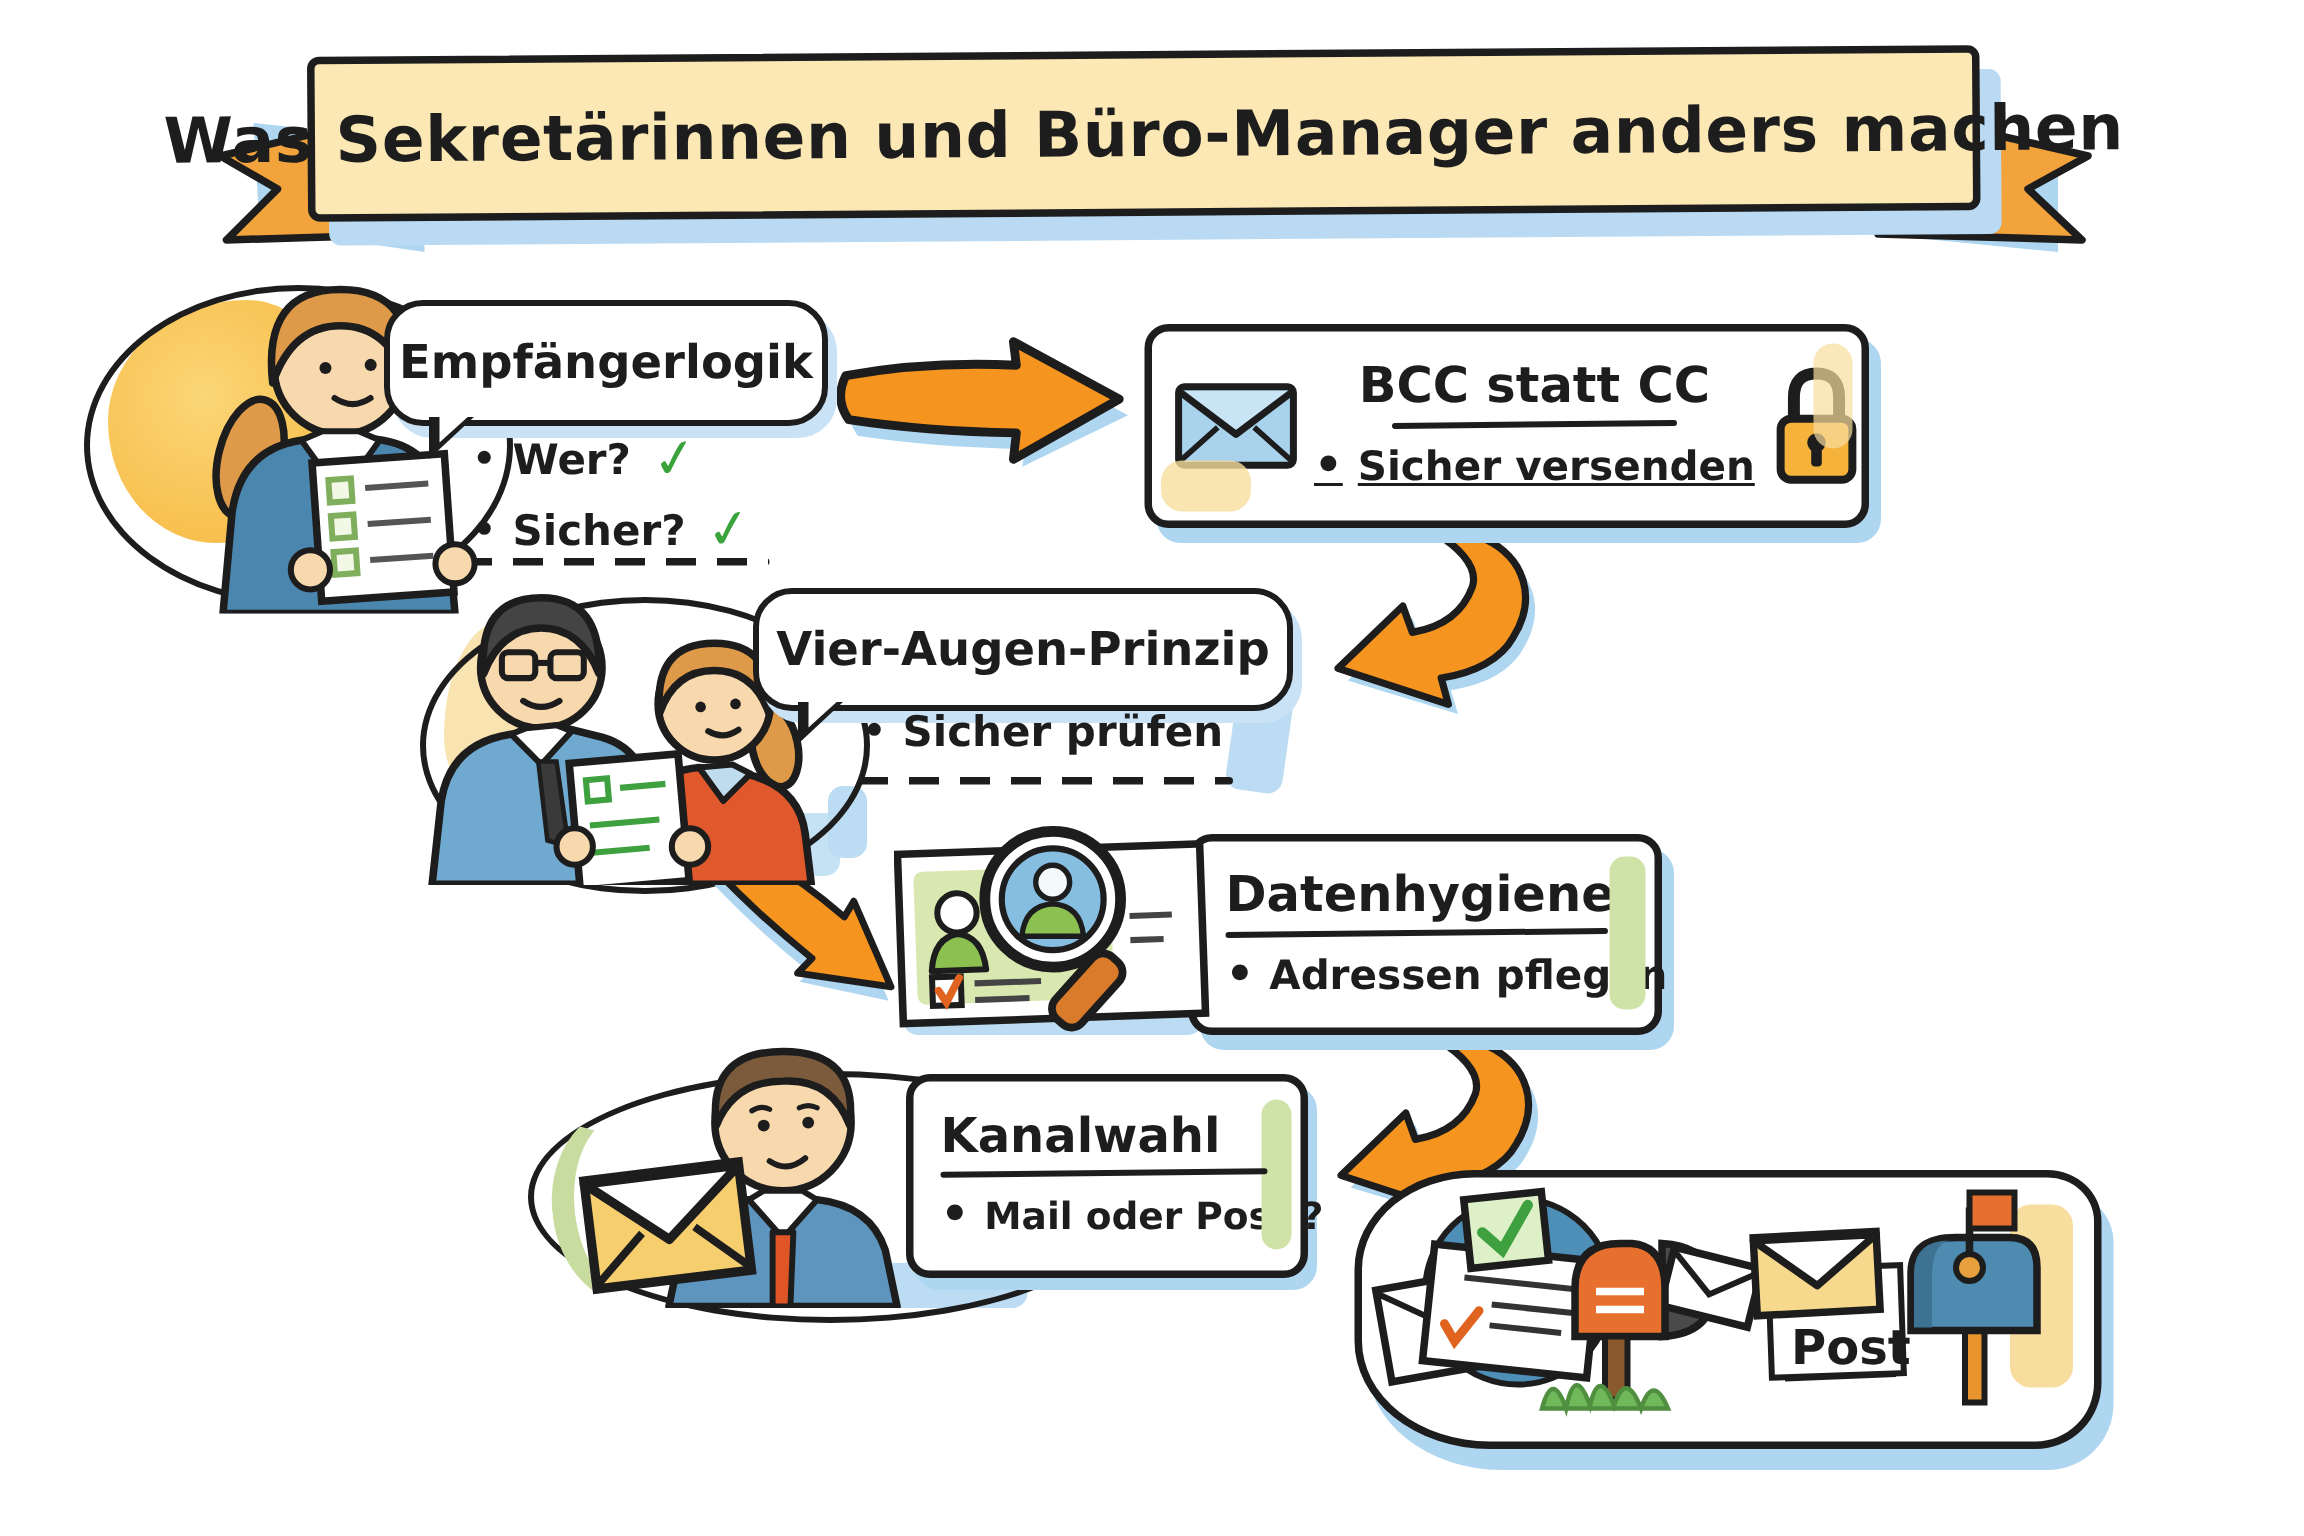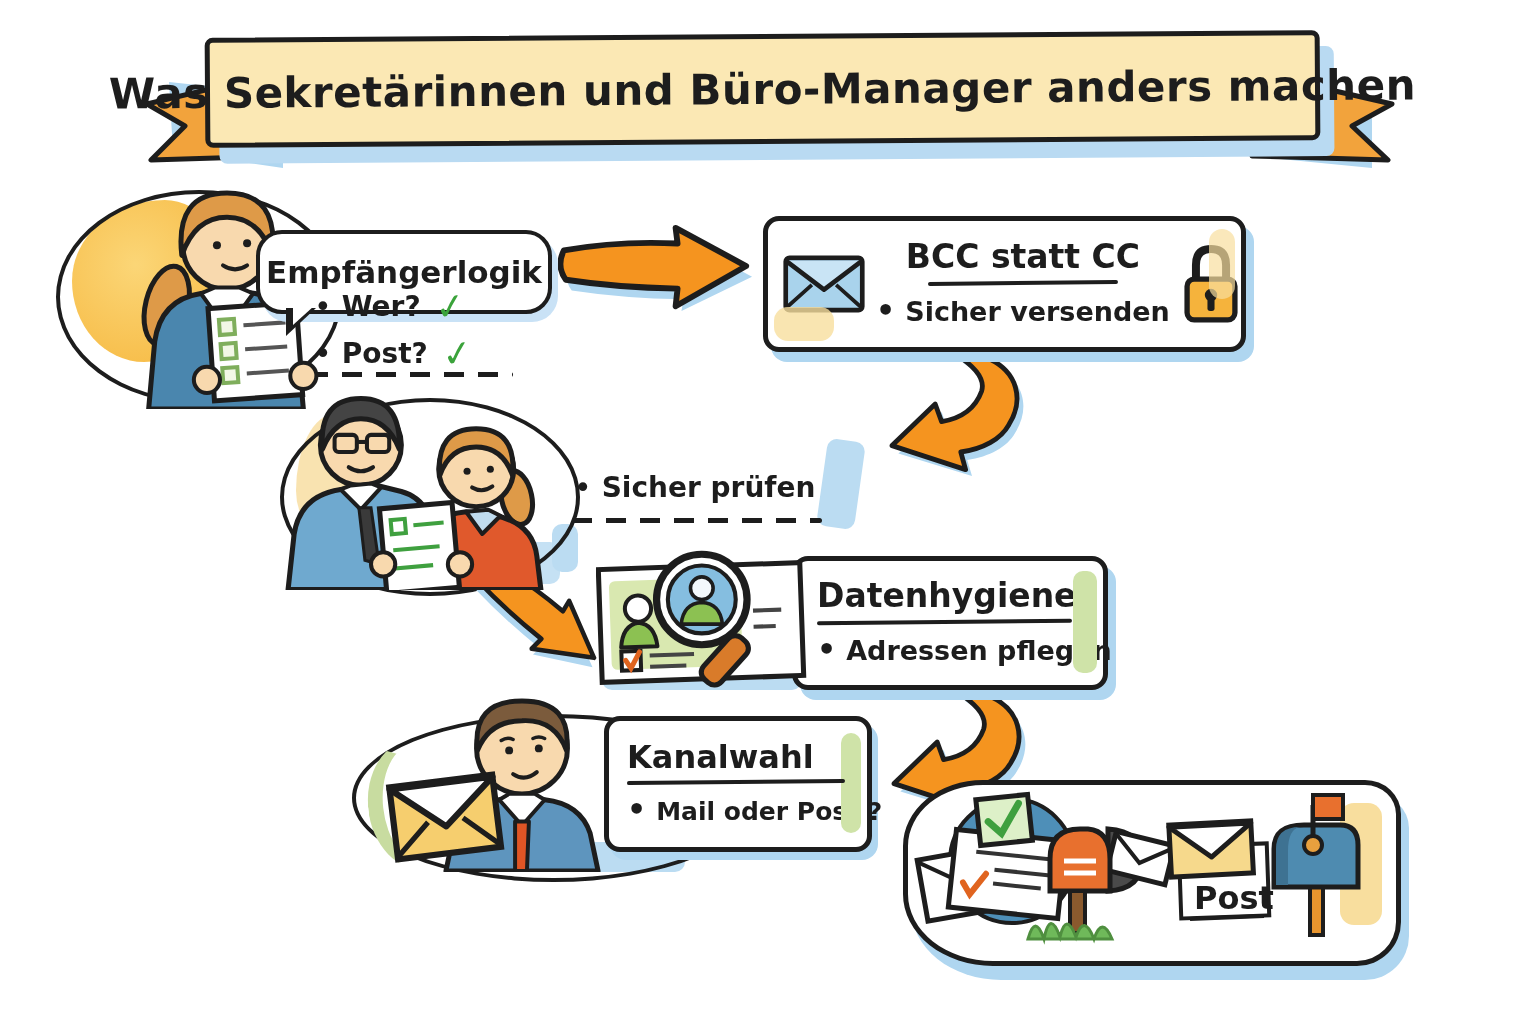--- a/index.html
+++ b/index.html
@@ -14,21 +14,21 @@
   
   .hand-box{background:#ffffff;border:5px solid #1d1d1d;border-radius:16px;
     box-shadow:8px 10px 0 #AFD6F0;z-index:5;}
   .box-title{font-size:33px;font-weight:800;line-height:1.05;}
   .box-underline{height:4px;background:#1d1d1d;border-radius:3px;transform:rotate(-0.6deg);margin:6px 0 8px 0;}
   .box-bullet{font-size:27px;font-weight:700;white-space:nowrap;}
   .bullet-dot{font-size:30px;margin-right:10px;}
   
   .bubble{background:#ffffff;border:4px solid #1d1d1d;border-radius:26px;
     display:flex;align-items:center;justify-content:center;z-index:6;
-    box-shadow:6px 8px 0 #C9E2F6;margin-top:30px;}
+    box-shadow:6px 8px 0 #C9E2F6;}
   .bubble:before{content:"";position:absolute;left:26px;bottom:-26px;width:0;height:0;
     border-top:28px solid #1d1d1d;border-right:30px solid transparent;}
   .bubble:after{content:"";position:absolute;left:33px;bottom:-15px;width:0;height:0;
     border-top:19px solid #ffffff;border-right:21px solid transparent;}
   .bubble-title{font-size:31px;font-weight:800;white-space:nowrap;}
   
   .row{display:flex;align-items:center;white-space:nowrap;}
   .row .txt{font-size:28px;font-weight:800;}
   .check{color:#3BA33B;font-size:36px;font-weight:900;margin-left:14px;display:inline-block;transform:rotate(-8deg);}
   .dashes{height:5px;background:repeating-linear-gradient(90deg,#1d1d1d 0 20px,transparent 20px 34px);border-radius:3px;z-index:3;}
@@ -92,21 +92,21 @@
   </div>
 
   <div class="abs" style="left:314px;top:286px;z-index:6;">
     <div class="row">
       <span class="bullet-dot">•</span>
       <span class="txt">Wer?</span>
       <span class="check">✓</span>
     </div>
     <div class="row" style="margin-top:6px;">
       <span class="bullet-dot">•</span>
-      <span class="txt">Post?</span>
+      <span class="txt">Sicher?</span>
       <span class="check">✓</span>
     </div>
   </div>
   <div class="abs dashes" style="left:308px;top:372px;width:205px;"></div>
 
   <svg class="abs" style="left:558px;top:222px;width:196px;height:92px;z-index:3" viewBox="0 0 200 92">
     <path d="M 12 39 Q 68 29 128 32 L 126 16 L 198 55 L 126 90 L 128 78 Q 66 77 14 69 Q 4 55 12 39 Z" fill="#AFD6F0"></path>
     <path d="M 6 28 Q 62 18 122 21 L 120 5 L 192 44 L 120 85 L 122 67 Q 60 66 8 58 Q -2 44 6 28 Z" fill="#F5941F" stroke="#1d1d1d" stroke-width="6" stroke-linejoin="round"></path>
   </svg>
 
@@ -114,21 +114,21 @@
     <div class="abs smudge-yellow" style="left:6px;bottom:6px;width:60px;height:34px;opacity:.8;"></div>
     <div class="abs smudge-yellow" style="right:6px;top:8px;width:26px;height:70px;opacity:.7;"></div>
     <svg style="width:84px;height:62px;flex:none;" viewBox="0 0 90 64">
       <rect x="4" y="4" width="82" height="56" rx="4" fill="#A9D3EC" stroke="#1d1d1d" stroke-width="5"></rect>
       <path d="M 4,7 L 45,38 L 86,7" fill="#C9E4F5" stroke="#1d1d1d" stroke-width="5" stroke-linejoin="round"></path>
       <path d="M 4,58 L 32,33 M 86,58 L 58,33" fill="none" stroke="#1d1d1d" stroke-width="4"></path>
     </svg>
     <div style="flex:1;padding:0 10px;position:relative;z-index:2;">
       <div class="box-title" style="text-align:center;">BCC statt CC</div>
       <div class="box-underline" style="width:190px;margin-left:auto;margin-right:auto;"></div>
-      <div class="box-bullet" style="text-align:center;">
+      <div class="box-bullet" style="text-align:center;text-decoration:underline;">
         <span class="bullet-dot">•</span><span>Sicher versenden</span>
       </div>
     </div>
     <svg style="width:62px;height:88px;flex:none;" viewBox="0 0 70 95">
       <path d="M 18,44 L 18,26 Q 18,8 35,8 Q 52,8 52,26 L 52,44" fill="none" stroke="#1d1d1d" stroke-width="9"></path>
       <rect x="8" y="42" width="54" height="46" rx="8" fill="#F5B33C" stroke="#1d1d1d" stroke-width="6"></rect>
       <circle cx="35" cy="60" r="7" fill="#1d1d1d"></circle>
       <rect x="31" y="62" width="8" height="16" rx="3" fill="#1d1d1d"></rect>
     </svg>
   </div>
@@ -166,20 +166,23 @@
       <rect x="100" y="112" width="72" height="84" fill="#ffffff" stroke="#1d1d1d" stroke-width="5"></rect>
       <rect x="110" y="124" width="14" height="14" fill="none" stroke="#3FA03F" stroke-width="4"></rect>
       <line x1="132" y1="131" x2="162" y2="131" stroke="#3FA03F" stroke-width="4"></line>
       <line x1="110" y1="154" x2="156" y2="154" stroke="#3FA03F" stroke-width="4"></line>
       <line x1="110" y1="172" x2="148" y2="172" stroke="#3FA03F" stroke-width="4"></line>
     </g>
     <circle cx="100" cy="170" r="12" fill="#F8D9AE" stroke="#1d1d1d" stroke-width="4"></circle>
     <circle cx="176" cy="170" r="12" fill="#F8D9AE" stroke="#1d1d1d" stroke-width="4"></circle>
   </svg>
 
+  <div class="abs bubble" style="left:502px;top:392px;width:352px;height:74px;">
+    <span class="bubble-title">Vier-Augen-Prinzip</span>
+  </div>
   <div class="abs row" style="left:574px;top:470px;z-index:6;">
     <span class="bullet-dot">•</span>
     <span class="txt">Sicher prüfen</span>
   </div>
   <div class="abs dashes" style="left:572px;top:518px;width:250px;"></div>
 
   <svg class="abs" style="left:462px;top:556px;width:152px;height:120px;z-index:3;transform:rotate(38deg);" viewBox="0 0 200 92">
     <path d="M 12 39 Q 68 29 128 32 L 126 16 L 198 55 L 126 90 L 128 78 Q 66 77 14 69 Q 4 55 12 39 Z" fill="#AFD6F0"></path>
     <path d="M 6 28 Q 62 18 122 21 L 120 5 L 192 44 L 120 85 L 122 67 Q 60 66 8 58 Q -2 44 6 28 Z" fill="#F5941F" stroke="#1d1d1d" stroke-width="6" stroke-linejoin="round"></path>
   </svg>

